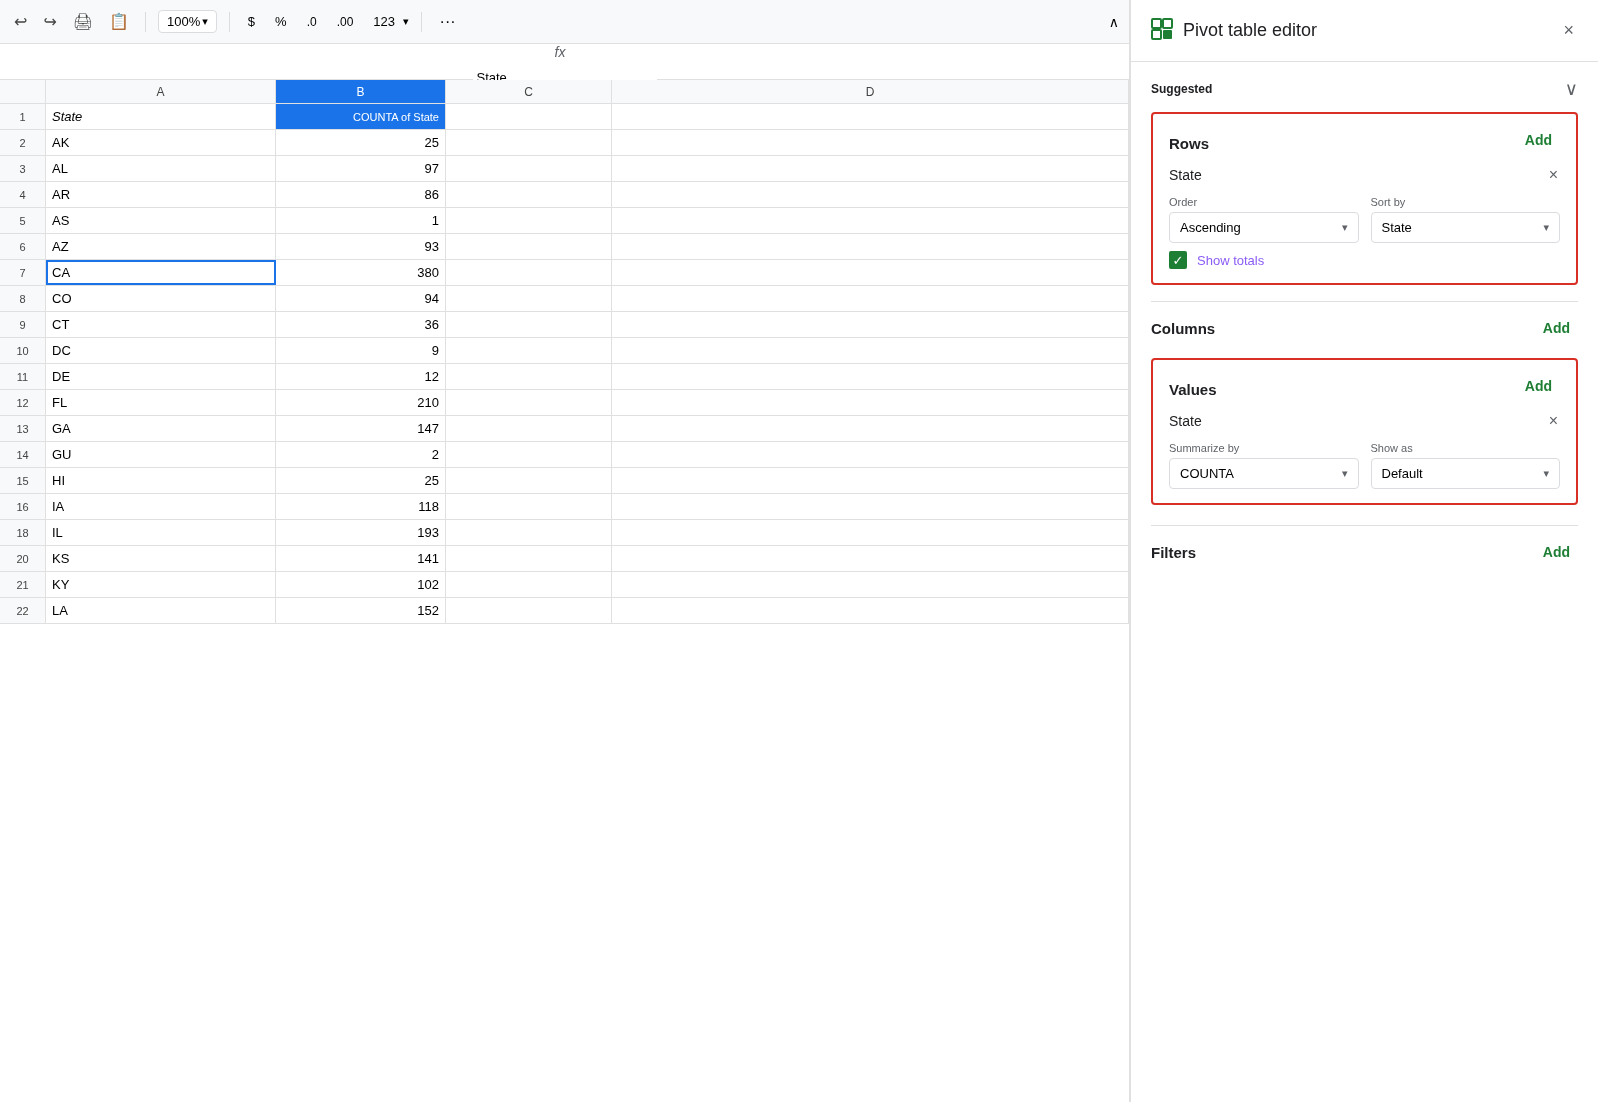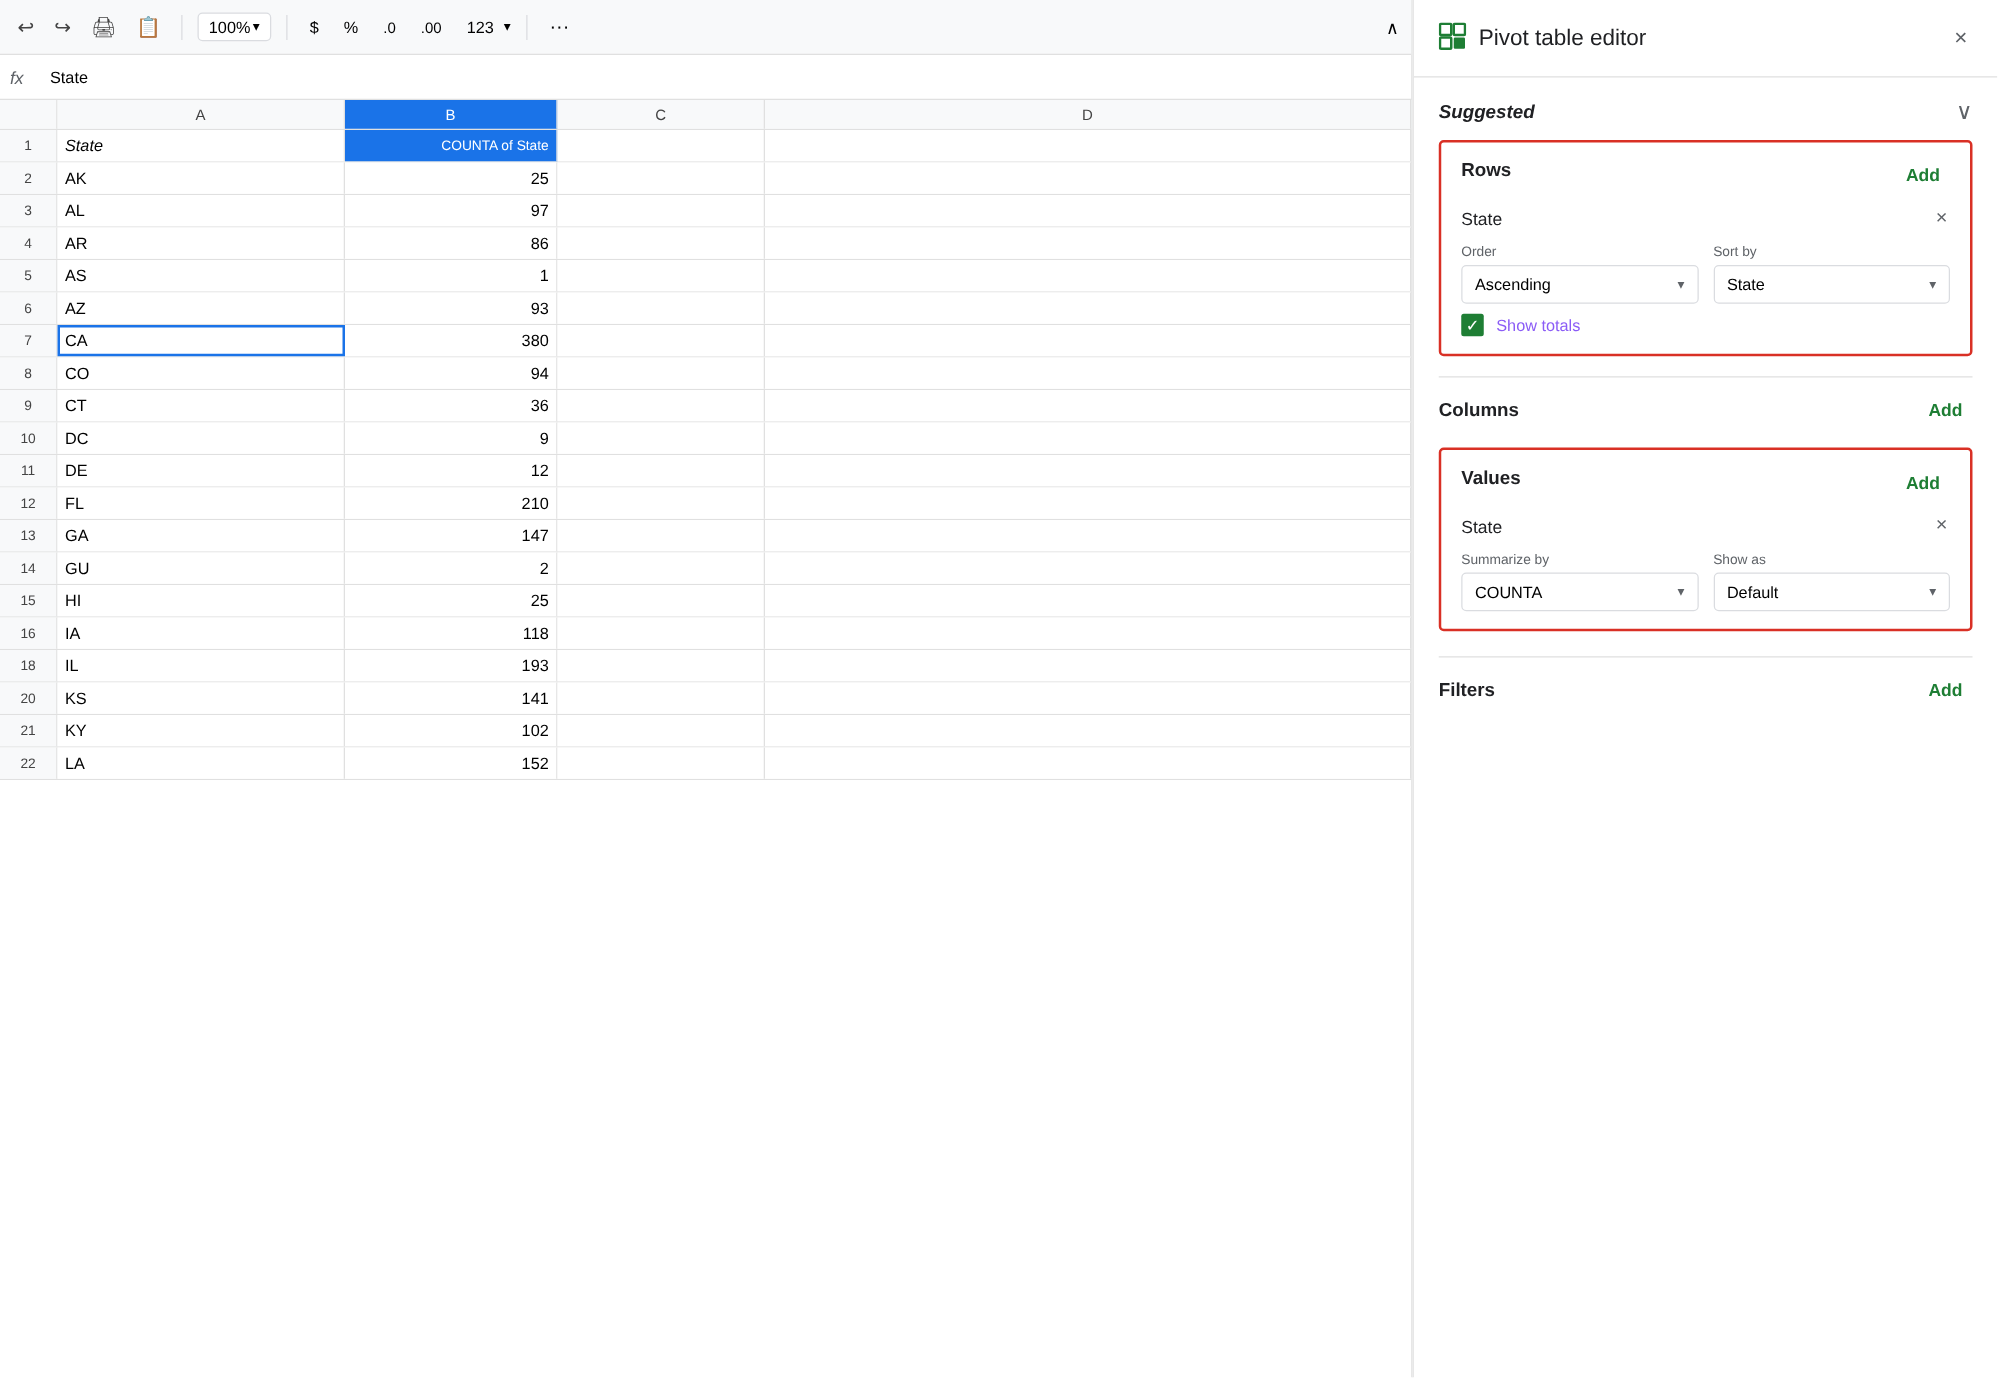--- a/index.html
+++ b/index.html
@@ -82,20 +82,21 @@
     }
 
     
     .formula-bar {
       display: flex;
       align-items: center;
       border-bottom: 1px solid #e0e0e0;
       height: 36px;
       padding: 0 8px;
       gap: 8px;
+      flex-direction: column;
     }
     .formula-fx {
       color: #5f6368;
       font-style: italic;
       font-size: 14px;
       width: 20px;
     }
     .formula-input {
       flex: 1;
       border: none;
@@ -256,43 +257,42 @@
 
     
     .section-header {
       display: flex;
       align-items: center;
       justify-content: space-between;
       padding: 16px 0 12px 0;
     }
 
     .section-title {
-      font-size: 15px;
+      font-size: 12px;
       font-weight: 600;
       color: #202124;
-      font-style: italic;
     }
 
     .section-collapse {
       cursor: pointer;
       font-size: 18px;
       color: #5f6368;
     }
 
     
     .section-box {
       border: 2px solid #d93025;
       border-radius: 4px;
       padding: 14px 16px;
       margin-bottom: 16px;
     }
 
     .section-box-header {
       display: flex;
-      align-items: flex-start;
+      align-items: flex-end;
       justify-content: space-between;
       margin-bottom: 0;
     }
 
     .section-box-title {
       font-size: 15px;
       font-weight: 600;
       color: #202124;
     }
 

